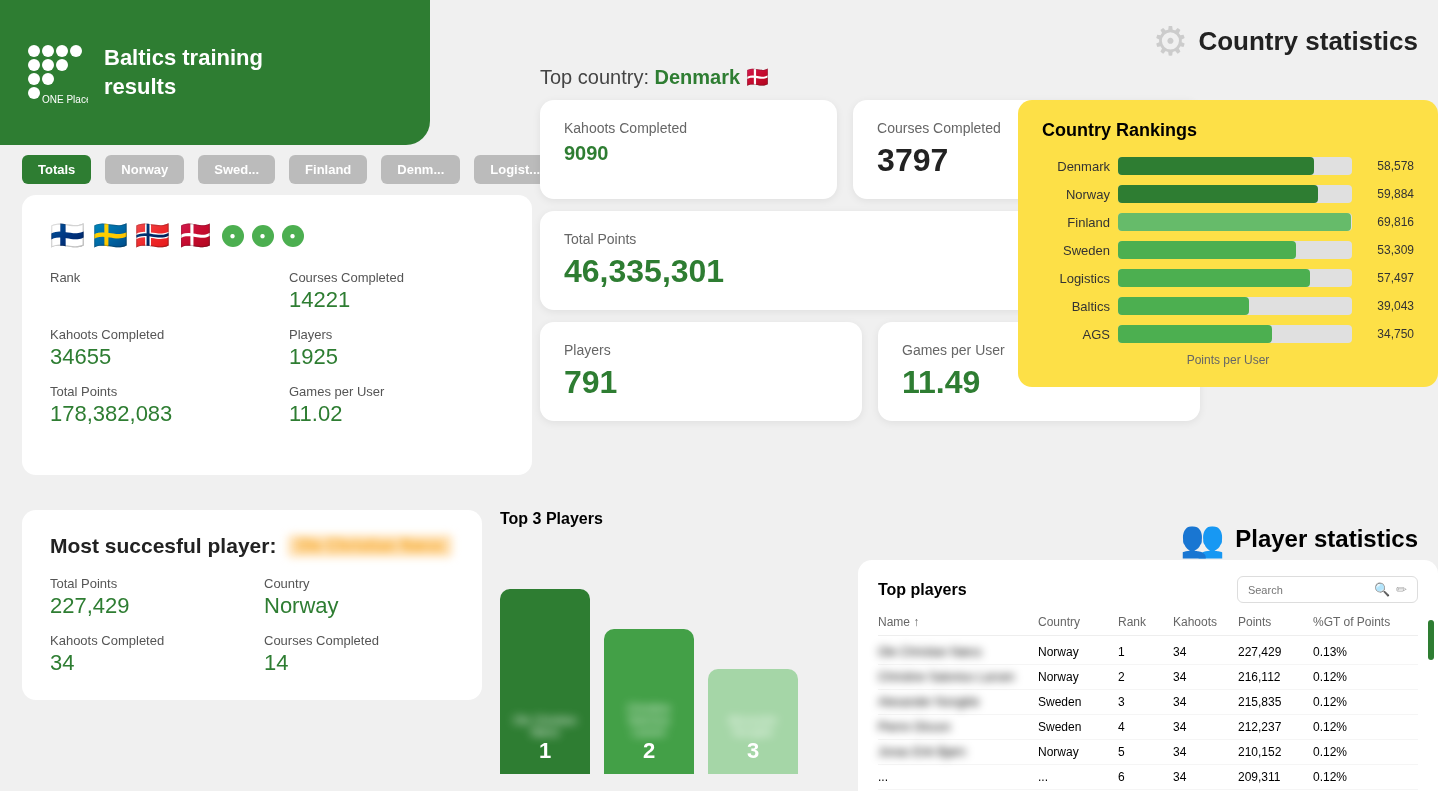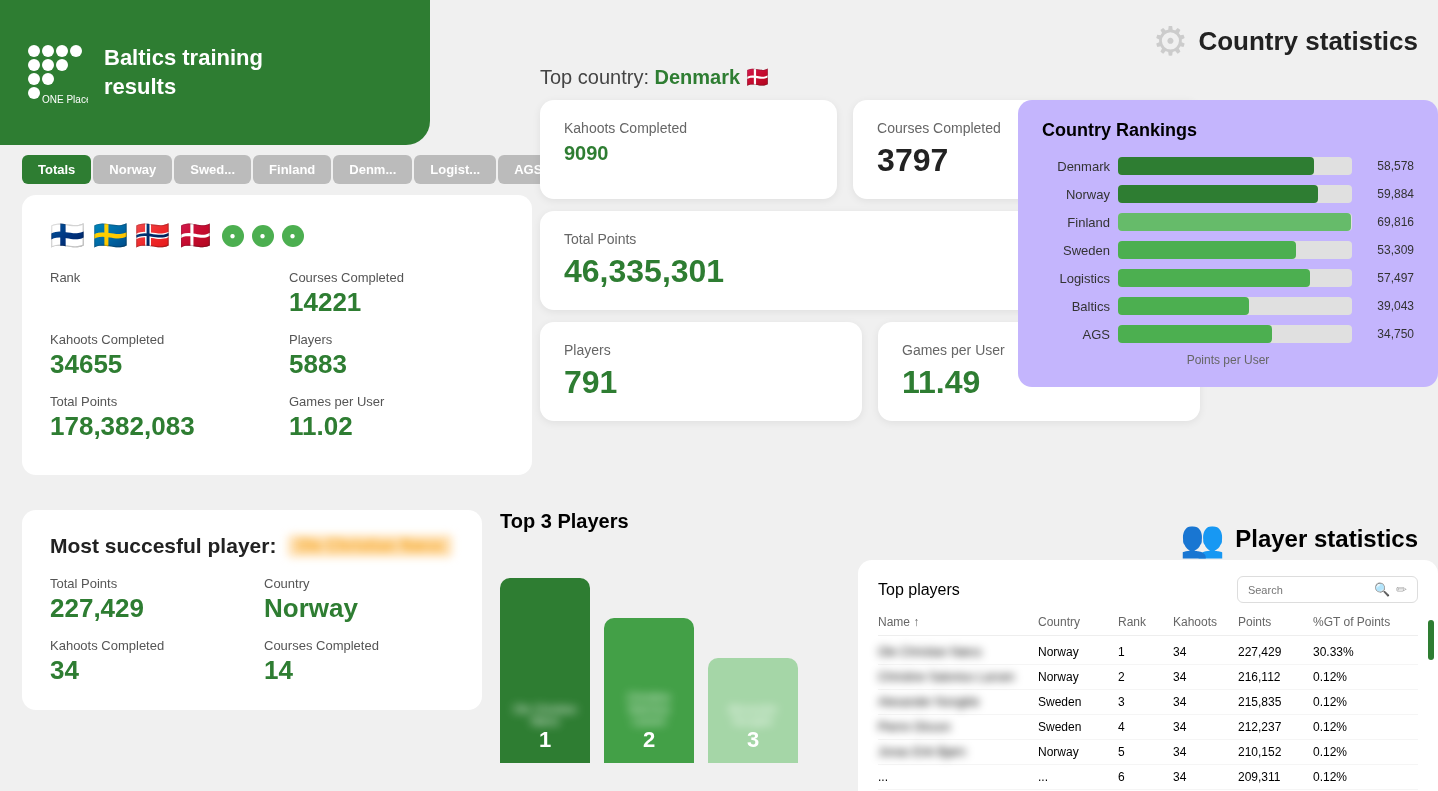--- a/index.html
+++ b/index.html
@@ -9,80 +9,80 @@
     .header { background: #2e7d32; border-radius: 0 0 24px 0; padding: 18px 24px; width: 430px; position: absolute; top: 0; left: 0; height: 145px; display: flex; align-items: center; gap: 16px; }
     .logo-box { display: flex; align-items: center; justify-content: center; }
     .header-text { color: white; font-size: 22px; font-weight: 700; line-height: 1.3; }
 
     
     .country-stat-header { position: absolute; top: 10px; right: 0; display: flex; align-items: center; gap: 10px; padding: 8px 20px; }
     .country-stat-header .icon { font-size: 40px; color: #ccc; }
     .country-stat-header h2 { font-size: 26px; font-weight: 700; color: #222; }
 
     
-    .tabs { position: absolute; top: 155px; left: 22px; display: flex; gap: 2px; }
+    .tabs { position: absolute; top: 155px; left: 22px; display: flex; gap: 14px; }
     .tab { padding: 7px 16px; border-radius: 6px; font-size: 13px; cursor: pointer; background: #bbb; color: white; font-weight: 600; border: none; }
     .tab.active { background: #2e7d32; }
 
     
     .left-panel { position: absolute; top: 195px; left: 22px; width: 510px; background: white; border-radius: 14px; padding: 24px 28px; min-height: 280px; }
     .left-panel-flags { display: flex; flex-wrap: wrap; align-items: center; gap: 8px; margin-bottom: 18px; }
     .flag { font-size: 28px; }
     .stats-grid { display: grid; grid-template-columns: 1fr 1fr; gap: 14px 24px; }
     .stat-label { color: #555; font-size: 13px; margin-bottom: 2px; }
-    .stat-value { color: #2e7d32; font-size: 26px; font-weight: 700; }
+    .stat-value { color: #2e7d32; font-size: 22px; font-weight: 400; }
 
     
     .middle-cards { position: absolute; top: 100px; left: 540px; width: 660px; }
     .cards-row1 { display: flex; gap: 16px; margin-bottom: 12px; }
     .cards-row2 { display: flex; gap: 16px; }
     .card { background: white; border-radius: 14px; padding: 20px 24px; flex: 1; box-shadow: 0 2px 8px rgba(0,0,0,0.07); }
     .card-label { color: #666; font-size: 14px; margin-bottom: 6px; }
     .card-value { color: #2e7d32; font-size: 20px; font-weight: 700; }
     .card-value.large { font-size: 32px; }
 
     
-    .rankings-panel { position: absolute; top: 100px; right: 0; width: 420px; background: #c4b5fd; border-radius: 14px; padding: 20px 24px; }
+    .rankings-panel { position: absolute; top: 100px; right: 0; width: 420px; background: #fde047; border-radius: 14px; padding: 20px 24px; }
     .rankings-title { font-size: 18px; font-weight: 700; margin-bottom: 16px; }
     .ranking-row { display: flex; align-items: center; margin-bottom: 10px; gap: 8px; }
     .ranking-country { width: 68px; font-size: 13px; color: #333; text-align: right; }
     .ranking-bar-bg { flex: 1; height: 18px; background: #e0e0e0; border-radius: 4px; overflow: visible; position: relative; }
     .ranking-bar { height: 100%; border-radius: 4px; background: #4caf50; }
     .ranking-bar.dark { background: #2e7d32; }
     .ranking-bar.highlight { background: #66bb6a; }
     .ranking-value { width: 54px; font-size: 12px; color: #333; text-align: right; }
     .rankings-footer { font-size: 12px; color: #666; text-align: center; margin-top: 10px; }
 
     
     .bottom-left { position: absolute; top: 510px; left: 22px; width: 460px; background: white; border-radius: 14px; padding: 24px 28px; }
     .most-label { font-size: 21px; font-weight: 600; color: #222; }
     .most-name { color: #f5a623; font-weight: 700; font-size: 16px; background: #ffe0b2; padding: 2px 8px; border-radius: 4px; filter: blur(4px); }
     .bottom-stats-grid { display: grid; grid-template-columns: 1fr 1fr; gap: 14px 24px; margin-top: 18px; }
 
     
     .top3-panel { position: absolute; top: 510px; left: 500px; width: 340px; }
-    .top3-title { font-size: 20px; font-weight: 700; margin-bottom: 10px; }
+    .top3-title { font-size: 16px; font-weight: 700; margin-bottom: 26px; }
     .top3-bars { display: flex; align-items: flex-end; gap: 14px; height: 220px; }
     .player-bar-wrap { display: flex; flex-direction: column; align-items: center; }
     .player-bar { border-radius: 10px 10px 0 0; display: flex; flex-direction: column; align-items: center; justify-content: flex-end; padding-bottom: 10px; position: relative; }
     .player-name-blurred { filter: blur(5px); font-size: 11px; color: white; text-align: center; padding: 8px 4px 0; }
     .player-rank { font-size: 22px; font-weight: 700; color: white; }
     .bar-1 { background: #2e7d32; width: 90px; height: 185px; }
     .bar-2 { background: #43a047; width: 90px; height: 145px; }
     .bar-3 { background: #a5d6a7; width: 90px; height: 105px; }
 
     
     .player-stat-header { position: absolute; top: 510px; right: 0; display: flex; align-items: center; gap: 10px; padding: 8px 20px; }
     .player-stat-header .icon { font-size: 36px; color: #999; }
     .player-stat-header h2 { font-size: 24px; font-weight: 700; }
 
     
     .top-players-panel { position: absolute; top: 560px; left: 858px; width: 580px; background: white; border-radius: 14px; padding: 16px 20px; }
     .top-players-header { display: flex; align-items: center; justify-content: space-between; margin-bottom: 12px; }
-    .top-players-title { font-size: 16px; font-weight: 400; }
+    .top-players-title { font-size: 16px; font-weight: 700; }
     .search-box { display: flex; align-items: center; border: 1px solid #ddd; border-radius: 6px; padding: 5px 10px; gap: 6px; background: white; }
     .search-box input { border: none; outline: none; font-size: 11px; width: 120px; }
     .table-header { display: grid; grid-template-columns: 160px 80px 55px 65px 75px 80px 20px; font-size: 12px; color: #666; border-bottom: 1px solid #eee; padding-bottom: 6px; margin-bottom: 4px; }
     .table-row { display: grid; grid-template-columns: 160px 80px 55px 65px 75px 80px 20px; font-size: 12px; padding: 5px 0; border-bottom: 1px solid #f5f5f5; }
     .table-row .blurred { filter: blur(4px); }
     .scrollbar-indicator { background: #2e7d32; width: 6px; height: 40px; border-radius: 3px; position: absolute; right: 4px; top: 60px; }
   </style>
 </head>
 <body>
 
@@ -143,21 +143,21 @@
     <div>
       <div class="stat-label">Courses Completed</div>
       <div class="stat-value">14221</div>
     </div>
     <div>
       <div class="stat-label">Kahoots Completed</div>
       <div class="stat-value">34655</div>
     </div>
     <div>
       <div class="stat-label">Players</div>
-      <div class="stat-value">5883</div>
+      <div class="stat-value">1925</div>
     </div>
     <div>
       <div class="stat-label">Total Points</div>
       <div class="stat-value">178,382,083</div>
     </div>
     <div>
       <div class="stat-label">Games per User</div>
       <div class="stat-value">11.02</div>
     </div>
   </div>
@@ -327,21 +327,21 @@
     <div>%GT of Points</div>
     <div></div>
   </div>
   <div id="table-rows">
       <div class="table-row">
       <div class="blurred">Ole Christian Næss</div>
       <div>Norway</div>
       <div>1</div>
       <div>34</div>
       <div>227,429</div>
-      <div>30.33%</div>
+      <div>0.13%</div>
       <div></div>
     </div>
       <div class="table-row">
       <div class="blurred">Christine Salonius Larsen</div>
       <div>Norway</div>
       <div>2</div>
       <div>34</div>
       <div>216,112</div>
       <div>0.12%</div>
       <div></div>

